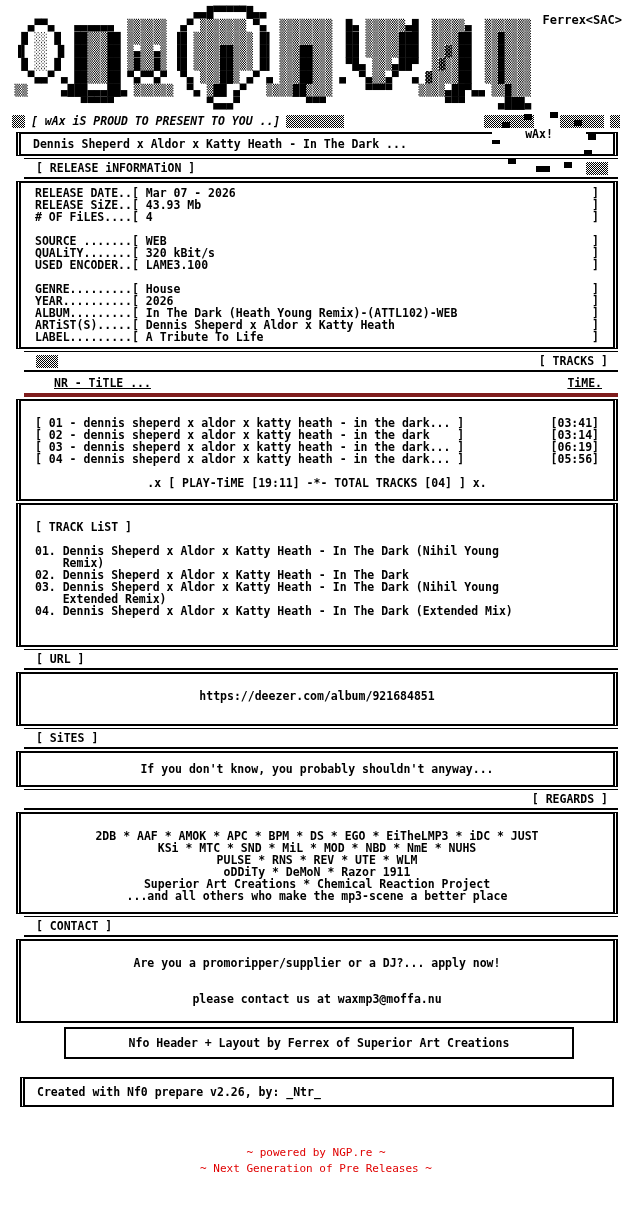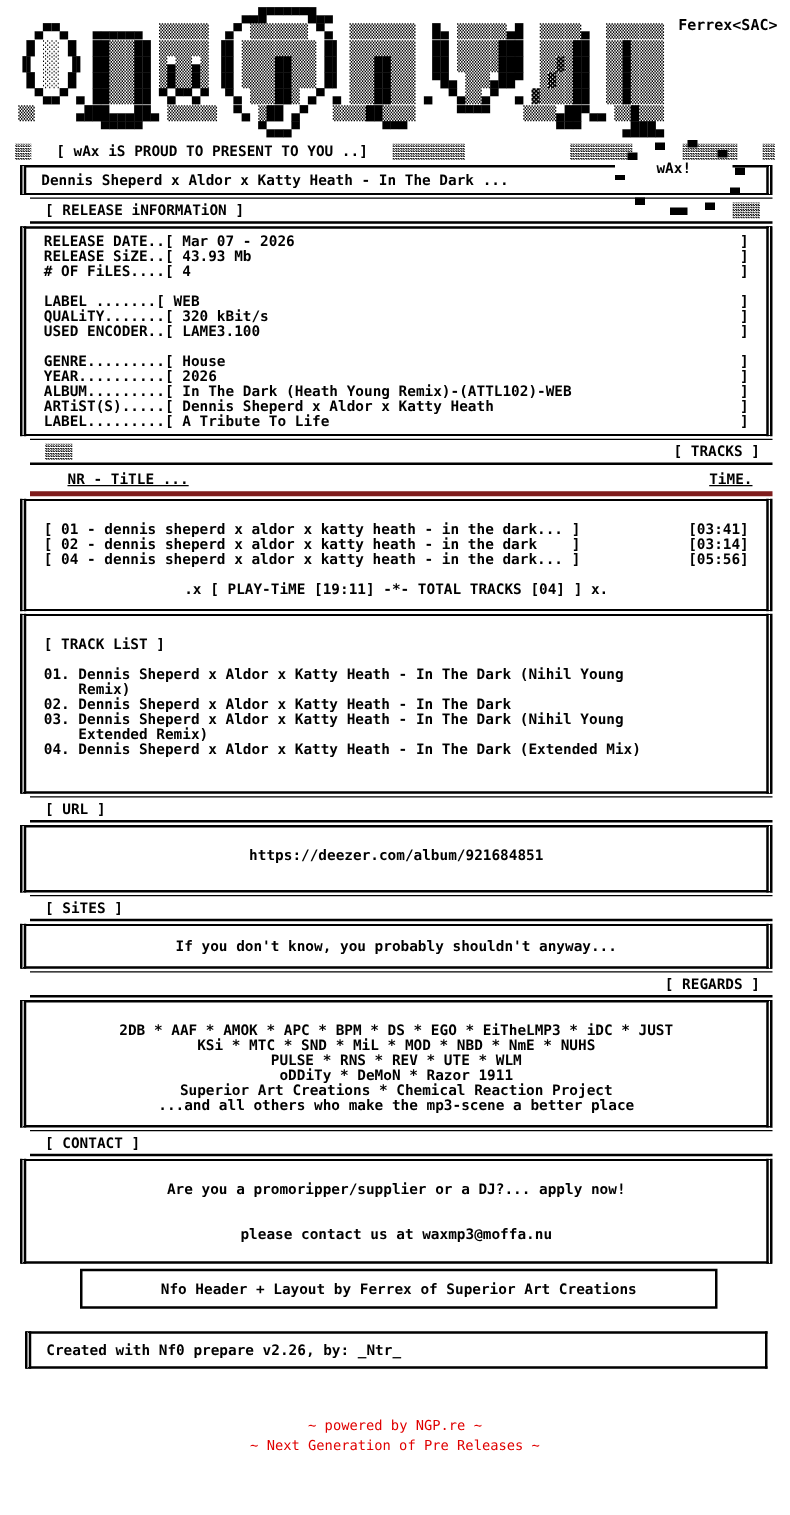--- a/index.html
+++ b/index.html
@@ -12,21 +12,21 @@
   .art div{height:13px;white-space:pre;}
   .ferrex{position:absolute;top:14px;right:10px;font-size:12px;}
   
   .bubble{position:absolute;top:112px;right:34px;width:106px;height:58px;z-index:5;}
   .bubble .lbl{position:absolute;top:16px;left:0;right:12px;text-align:center;background:#fff;}
   .sq{position:absolute;width:8px;height:6px;background:#000;}
   
   .hatch{display:inline-block;height:13px;vertical-align:middle;background-color:#777;
          background:repeating-conic-gradient(#000 0% 25%,#fff 0% 50%) 0 0/2px 2px;}
   
-  .presents{display:flex;align-items:center;margin:4px 12px 0 12px;height:14px;gap:20px;}
+  .presents{display:flex;align-items:center;margin:4px 12px 0 12px;height:14px;gap:6px;font-style:italic;}
   .presents .spacer{flex:1;}
   
   .box{margin:2px 14px 2px 16px;border:2px solid #000;border-left:5px double #000;
        border-right:5px double #000;padding:4px 14px;box-sizing:border-box;}
   .bar{display:flex;margin:2px 14px 2px 24px;border-top:1px solid #000;
        border-bottom:2px solid #000;padding:3px 10px 3px 12px;height:21px;box-sizing:border-box;gap:24px;}
   .bar .spacer{flex:1;}
   .line{height:12px;white-space:pre;}
   .center{text-align:center;}
   .frow{display:flex;height:12px;white-space:pre;}
@@ -91,21 +91,21 @@
   <span class="pre">[ RELEASE iNFORMATiON ]</span>
   <span class="spacer"></span>
   <span class="hatch" style="width:22px"></span>
 </div>
 
 <div class="box">
   <div class="frow"><span>RELEASE DATE..[ </span><span class="fv">Mar 07 - 2026</span><span>]</span></div>
   <div class="frow"><span>RELEASE SiZE..[ </span><span class="fv">43.93 Mb</span><span>]</span></div>
   <div class="frow"><span># OF FiLES....[ </span><span class="fv">4</span><span>]</span></div>
   <div class="sp12"></div>
-  <div class="frow"><span>LABEL .......[ </span><span class="fv">WEB</span><span>]</span></div>
+  <div class="frow"><span>SOURCE .......[ </span><span class="fv">WEB</span><span>]</span></div>
   <div class="frow"><span>QUALiTY.......[ </span><span class="fv">320 kBit/s</span><span>]</span></div>
   <div class="frow"><span>USED ENCODER..[ </span><span class="fv">LAME3.100</span><span>]</span></div>
   <div class="sp12"></div>
   <div class="frow"><span>GENRE.........[ </span><span class="fv">House</span><span>]</span></div>
   <div class="frow"><span>YEAR..........[ </span><span class="fv">2026</span><span>]</span></div>
   <div class="frow"><span>ALBUM.........[ </span><span class="fv">In The Dark (Heath Young Remix)-(ATTL102)-WEB</span><span>]</span></div>
   <div class="frow"><span>ARTiST(S).....[ </span><span class="fv">Dennis Sheperd x Aldor x Katty Heath</span><span>]</span></div>
   <div class="frow"><span>LABEL.........[ </span><span class="fv">A Tribute To Life</span><span>]</span></div>
 </div>
 
@@ -118,20 +118,21 @@
 <div class="cols">
   <span>NR - TiTLE ...</span>
   <span class="spacer"></span>
   <span>TiME.</span>
 </div>
 
 <div class="box">
   <div class="sp12"></div>
   <div class="trow"><span>[ 01 - dennis sheperd x aldor x katty heath - in the dark... ]</span><span class="spacer"></span><span>[03:41]</span></div>
   <div class="trow"><span>[ 02 - dennis sheperd x aldor x katty heath - in the dark    ]</span><span class="spacer"></span><span>[03:14]</span></div>
+  <div class="trow"><span>[ 03 - dennis sheperd x aldor x katty heath - in the dark... ]</span><span class="spacer"></span><span>[06:19]</span></div>
   <div class="trow"><span>[ 04 - dennis sheperd x aldor x katty heath - in the dark... ]</span><span class="spacer"></span><span>[05:56]</span></div>
   <div class="sp12"></div>
   <div class="line center">.x [ PLAY-TiME [19:11] -*- TOTAL TRACKS [04] ] x.</div>
   <div class="sp6"></div>
 </div>
 
 <div class="box">
   <div class="sp12"></div>
   <div class="line">[ TRACK LiST ]</div>
   <div class="sp12"></div>

